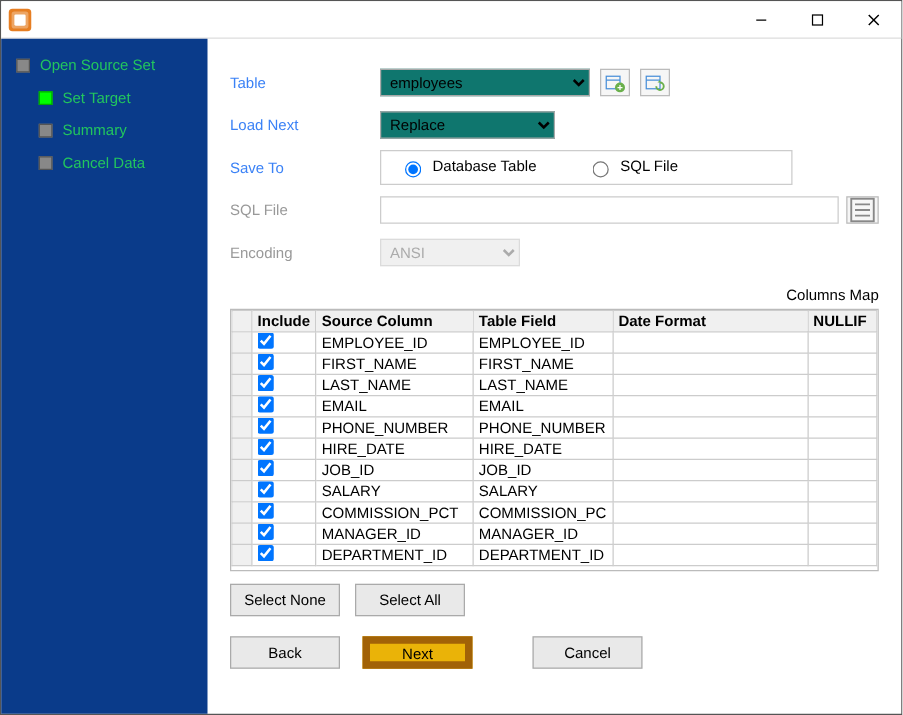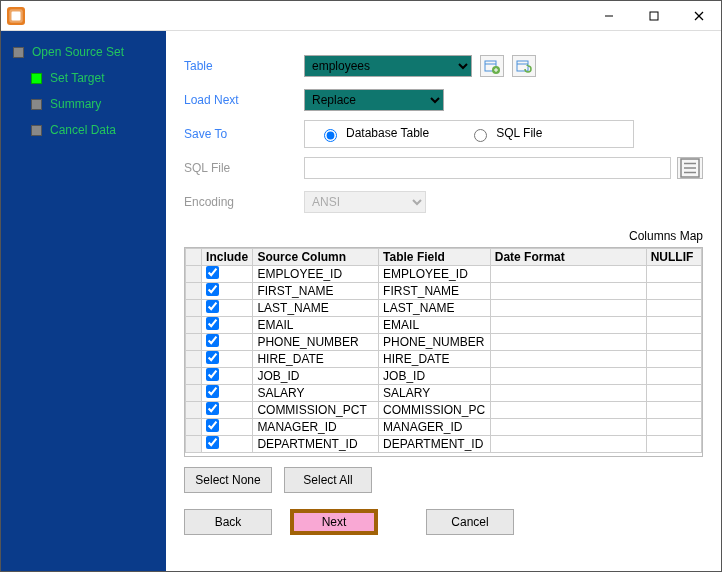--- a/index.html
+++ b/index.html
@@ -29,36 +29,36 @@
   select, input[type=text] { font: inherit; height:22px; }
   select { border:1px solid #a9a9a9; background:#0f766e; padding: 1px 3px;}
   .table-select { width:168px; }
   .load-select { width:140px; }
   .iconbtn { width:24px; height:22px; border:1px solid #bbb; margin-left:8px; display:flex; align-items:center; justify-content:center; background:#f6f6f6; cursor:pointer; }
   .iconbtn svg { width:16px; height:16px; }
   .radio-group { border:1px solid #ccc; height:28px; display:flex; align-items:center; gap:40px; padding:0 14px; width:330px; }
   .radio-group label { display:flex; align-items:flex-start; gap:6px; cursor:pointer;}
   .sqlfile { flex:1; height:22px; border:1px solid #ccc; background:#fff; color:#999; }
   .browsebtn { width:26px; height:22px; border:1px solid #bbb; margin-left:6px; display:flex; align-items:center; justify-content:center; background:#f6f6f6; cursor:default; }
-  .encoding-select { width:122px; color:#888; background:#eaeaea; border:1px solid #ccc;}
+  .encoding-select { width:112px; color:#888; background:#eaeaea; border:1px solid #ccc;}
   .section-title { margin:10px 0 4px 0;text-align:right; }
   .grid-wrap { border:1px solid #bbb; height:210px; overflow:auto; }
   table.grid { border-collapse:collapse; width:100%; background:#fff; }
   table.grid th, table.grid td { border:1px solid #ccc; font-size:12px; text-align:left; height:17px; padding:0 4px; white-space:nowrap; overflow:hidden; }
   table.grid th { background:#f0f0f0; font-weight:bold; position:sticky; top:0; }
   th.rowhead, td.rowhead { width:16px; background:#f0f0f0; padding:0; }
   th.inc, td.inc { width:50px; text-align:center; }
   th.src, td.src { width:125px; }
   th.tbl, td.tbl { width:100px; }
   th.df, td.df { width:155px; }
   th.nul, td.nul { width:55px; }
   td.inc input { margin:0; }
   .btnrow { display:flex; gap:12px; margin-top:10px; }
   button.btn { font:inherit; height:26px; min-width:80px; width:88px; background:#e9e9e9; border:1px solid #aaa; cursor:pointer; }
-  button.btn.primary { border:4px solid #a16207; background:#f9a8d4; }
+  button.btn.primary { border:6px solid #a16207; background:#eab308; }
   .navrow { display:flex; gap:18px; justify-content:flex-start; margin-top:16px; padding-left:0; }
   .navrow .spacer { width:12px; }
 </style>
 </head>
 <body>
 
 <div class="window">
 
   <div class="titlebar">
     <div class="titlebar-left">

